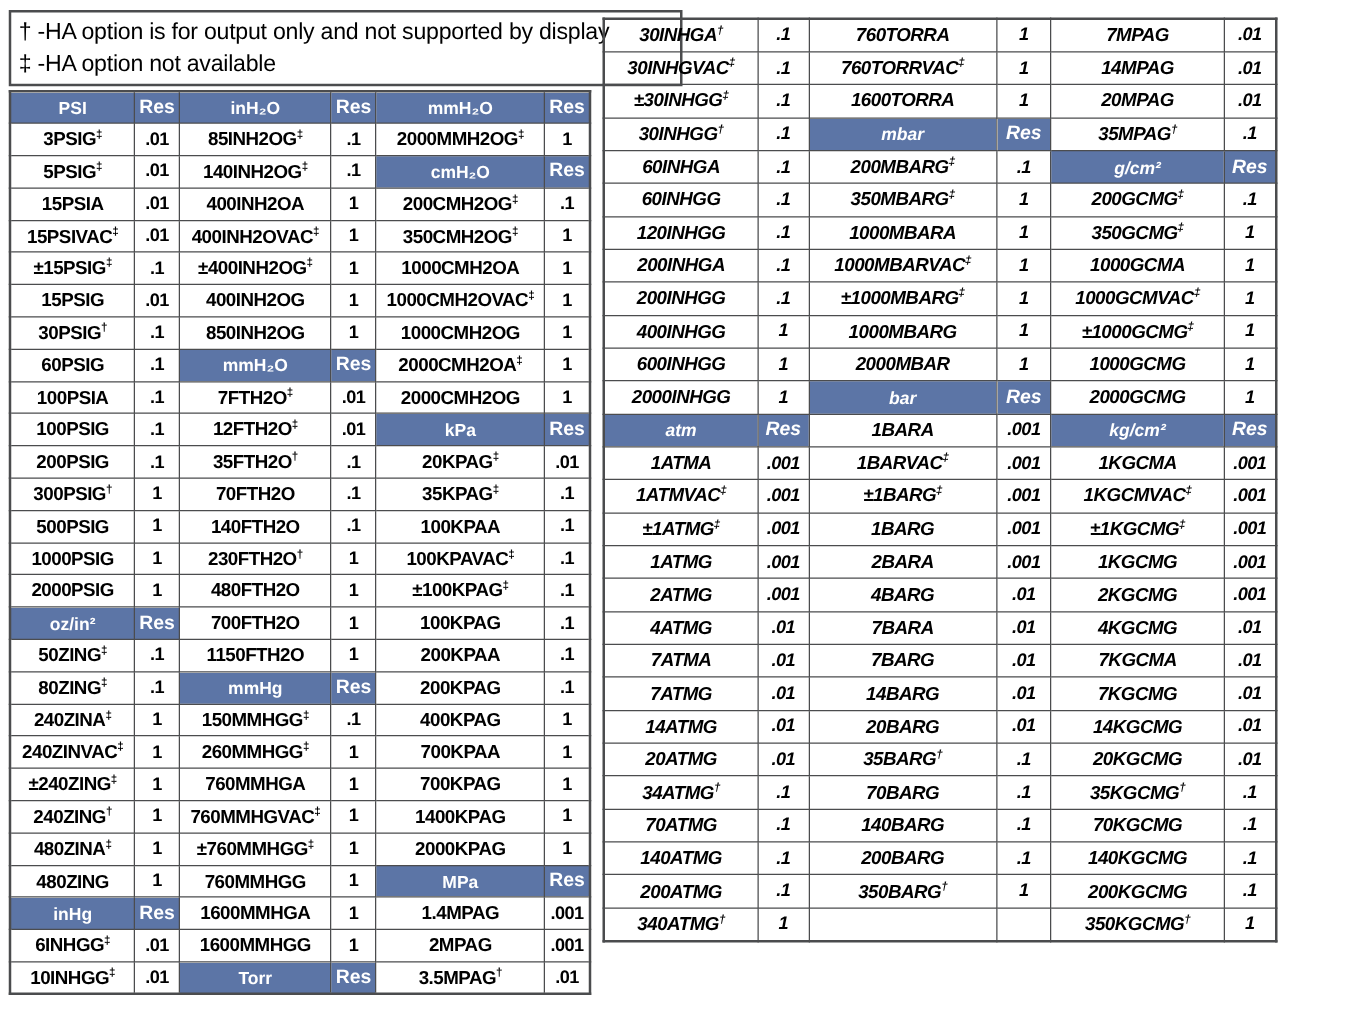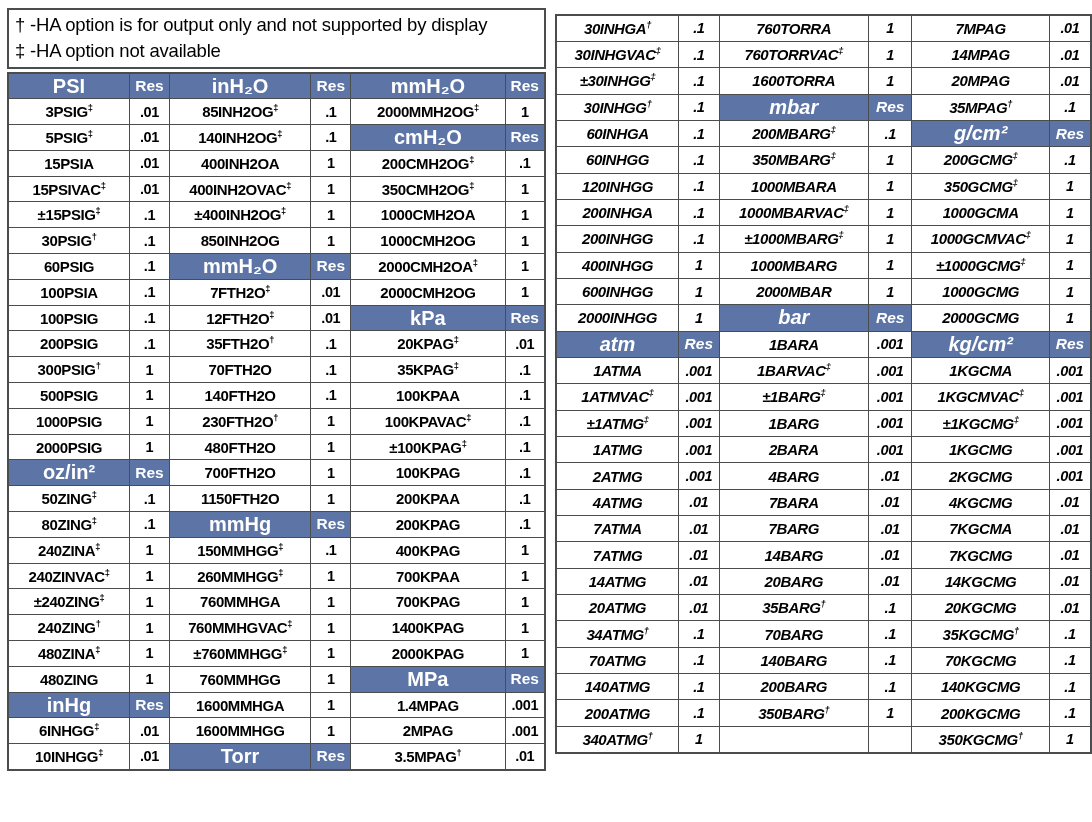--- a/index.html
+++ b/index.html
@@ -1,34 +1,34 @@
 <!DOCTYPE html>
 <html style="--hbg: #5c75a6; --htx: #ffffff; --bd: #4b4c4e;"><head>
 <meta charset="utf-8">
 <style>
   html,body{margin:0;padding:0;background:#ffffff;}
   body{width:1092px;height:822px;overflow:hidden;
        font-family:"Liberation Sans", sans-serif;color:#000;}
   .page{display:flex;gap:9px;padding:8px 0 0 7px;}
-  .left-col{width:539px;}
+  .left-col{width:466px;}
   .right-col{width:540px;margin-top:6px;font-style:italic;}
 
   .note-box{box-sizing:border-box;width:539px;border:2px solid var(--bd);
             padding:2px 6px 3px 6px;margin-bottom:3px;}
   .note-line{font-size:18.5px;line-height:26px;font-weight:400;white-space:nowrap;
              letter-spacing:-0.2px;}
 
   table{border-collapse:collapse;table-layout:fixed;}
   table{border:2px solid var(--bd);}
   td{border:1px solid var(--bd);box-sizing:border-box;overflow:hidden;
      text-align:center;vertical-align:middle;padding:0 2px;
      font-weight:bold;font-size:15px;letter-spacing:-0.4px;white-space:nowrap;}
   .t-left td{height:25.8px;}
   .t-right td{height:26.35px;}
-  td.hdr{background:var(--hbg);color:var(--htx);font-size:20px;letter-spacing:0;}
+  td.hdr{background:var(--hbg);color:var(--htx);font-size:14px;letter-spacing:0;}
   td.res{font-size:14.5px;}
   td.hdr.res{font-size:15.5px;font-weight:bold;}
   sup.dag{font-size:62%;vertical-align:super;line-height:0;}
 </style>
 </head>
 <body style="color: rgb(0, 0, 0);">
 
 <div class="page">
 
   <div class="left-col">
@@ -88,20 +88,28 @@
           </tr>
           <tr>
             <td class="val">±15PSIG<sup class="dag">‡</sup></td>
             <td class="res">.1</td>
             <td class="val">±400INH2OG<sup class="dag">‡</sup></td>
             <td class="res">1</td>
             <td class="val">1000CMH2OA</td>
             <td class="res">1</td>
           </tr>
           <tr>
+            <td class="val">15PSIG</td>
+            <td class="res">.01</td>
+            <td class="val">400INH2OG</td>
+            <td class="res">1</td>
+            <td class="val">1000CMH2OVAC<sup class="dag">‡</sup></td>
+            <td class="res">1</td>
+          </tr>
+          <tr>
             <td class="val">30PSIG<sup class="dag">†</sup></td>
             <td class="res">.1</td>
             <td class="val">850INH2OG</td>
             <td class="res">1</td>
             <td class="val">1000CMH2OG</td>
             <td class="res">1</td>
           </tr>
           <tr>
             <td class="val">60PSIG</td>
             <td class="res">.1</td>

